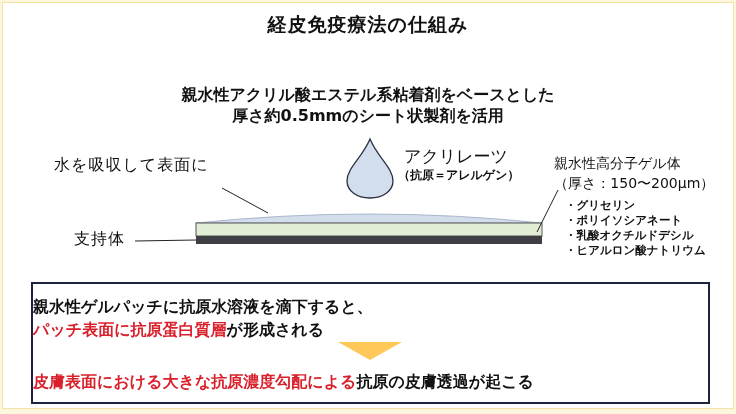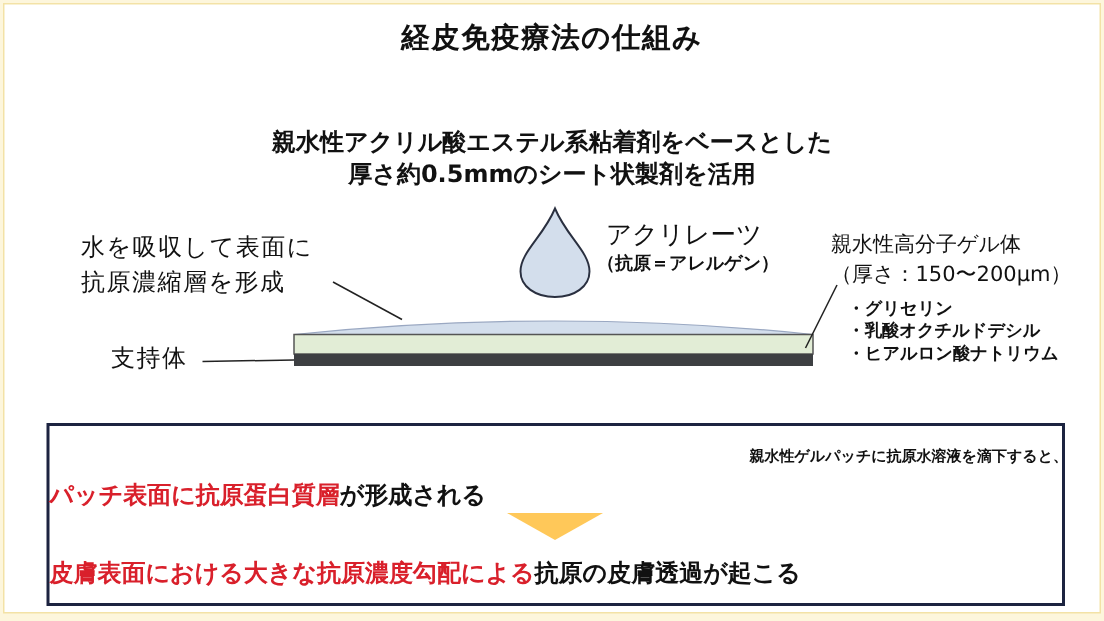--- a/index.html
+++ b/index.html
@@ -29,21 +29,21 @@
   .sol-label { left: 404px; top: 145px; font-size: 17px; }
   .sol-sub { left: 398px; top: 167px; font-size: 12px; font-weight: bold; }
   .gel-label { left: 554px; top: 153px; font-size: 14px; line-height: 20px; }
   .gel-list { left: 565px; top: 198px; font-size: 11.5px; line-height: 15px; font-weight: bold; margin: 0; padding: 0; list-style: none; }
   .gel-list li::before { content: "・"; }
   svg.diagram { position: absolute; left: 0; top: 0; }
   .box {
     position: absolute; left: 31px; top: 282px; width: 675px; height: 118px;
     border: 2px solid #1c2340; background: #fff;
   }
-  .box-line1 { left: 0; width: 679px; top: 13px; text-align: right; font-size: 10px; font-weight: bold; }
+  .box-line1 { left: 0; width: 679px; top: 13px; text-align: left; font-size: 16px; font-weight: bold; }
   .box-line2 { left: 0; width: 679px; top: 36px; text-align: left; font-size: 16px; font-weight: bold; }
   .box-line3 { left: 0; width: 679px; top: 88px; text-align: left; font-size: 16px; font-weight: bold; }
   .red { color: #d9202b; }
   .arrow {
     position: absolute; left: 305px; top: 58px; width: 0; height: 0;
     border-left: 32px solid transparent; border-right: 32px solid transparent;
     border-top: 18px solid #ffc859;
   }
 </style>
 </head>
@@ -68,35 +68,35 @@
 
   <rect x="196" y="236" width="346" height="8" fill="#3d3f42"></rect>
 
   <line x1="222" y1="188" x2="268" y2="213" stroke="#222" stroke-width="1"></line>
   <line x1="135" y1="241" x2="196" y2="240" stroke="#222" stroke-width="1"></line>
   <line x1="537" y1="232" x2="558" y2="190" stroke="#222" stroke-width="1"></line>
 </svg>
 
 <div class="abs lbl left-label">
   <div>水を吸収して表面に</div>
-  <div>抗原濃縮層を形成</div>
 </div>
 
 <div class="abs lbl support-label">支持体</div>
 
 <div class="abs lbl sol-label">アクリレーツ</div>
 <div class="abs sol-sub">（抗原＝アレルゲン）</div>
 
 <div class="abs lbl gel-label">
   <div>親水性高分子ゲル体</div>
   <div>（厚さ：150〜200μm）</div>
 </div>
 
 <ul class="abs gel-list">
   <li>グリセリン</li>
+  <li>ポリイソシアネート</li>
   <li>乳酸オクチルドデシル</li>
   <li>ヒアルロン酸ナトリウム</li>
 </ul>
 
 <div class="box">
   <div class="abs box-line1">親水性ゲルパッチに抗原水溶液を滴下すると、</div>
   <div class="abs box-line2">
     <span class="red">パッチ表面に抗原蛋白質層</span><span>が形成される</span>
   </div>
   <div class="arrow"></div>

